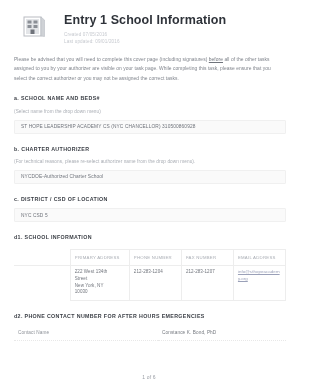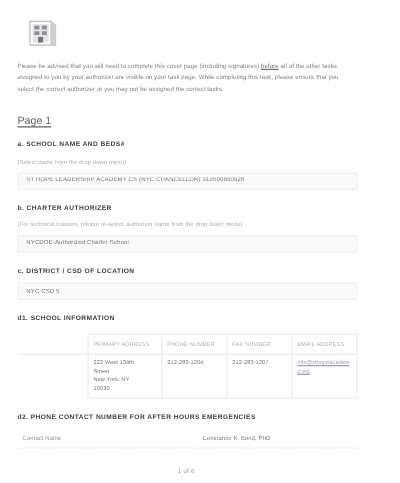--- a/index.html
+++ b/index.html
@@ -226,25 +226,31 @@
         <rect x="2" y="2" width="17" height="19" fill="#ffffff" stroke="#b9bcc2" stroke-width="1"></rect>
         <rect x="4" y="4" width="13" height="15" fill="#e3e5e8"></rect>
         <rect x="5.5" y="5.5" width="4" height="3" fill="#8b8f96"></rect>
         <rect x="11.5" y="5.5" width="4" height="3" fill="#8b8f96"></rect>
         <rect x="5.5" y="10" width="4" height="3" fill="#8b8f96"></rect>
         <rect x="11.5" y="10" width="4" height="3" fill="#8b8f96"></rect>
         <rect x="8.5" y="14.5" width="4" height="4.5" fill="#6f737a"></rect>
         <path d="M19 2 L22.5 5 L22.5 21.5 L19 21 Z" fill="#cfd2d6" stroke="#b9bcc2" stroke-width="0.6"></path>
       </svg>
     </div>
+    <div class="header-text">
+      <div class="doc-title">Entry 1 School Information</div>
+      <div class="doc-meta">
+        <div class="meta-line">Created 07/05/2016</div>
+        <div class="meta-line">Last updated: 09/01/2016</div>
+      </div>
+    </div>
   </div>
 
   <p class="intro"><span>Please be advised that you will need to complete this cover page (including signatures) </span><u>before</u><span> all of the other tasks assigned to you by your authorizer are visible on your task page. While completing this task, please ensure that you select the correct authorizer or you may not be assigned the correct tasks.</span></p>
 
-  <div class="page-label">Page 1</div>
 
   <div class="section">
     <div class="section-title">a. SCHOOL NAME AND BEDS#</div>
     <div class="section-hint">(Select name from the drop down menu)</div>
     <div class="field">
       <span class="field-value">ST HOPE LEADERSHIP ACADEMY CS (NYC CHANCELLOR) 310500860928</span>
     </div>
   </div>
 
   <div class="section">

